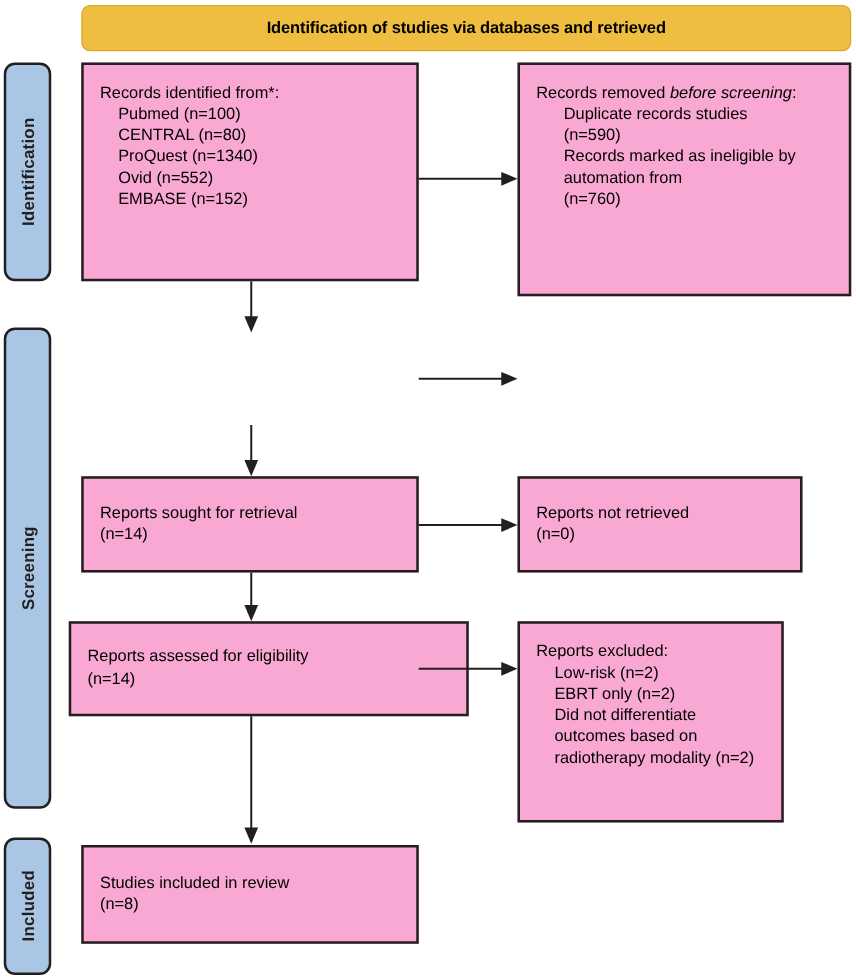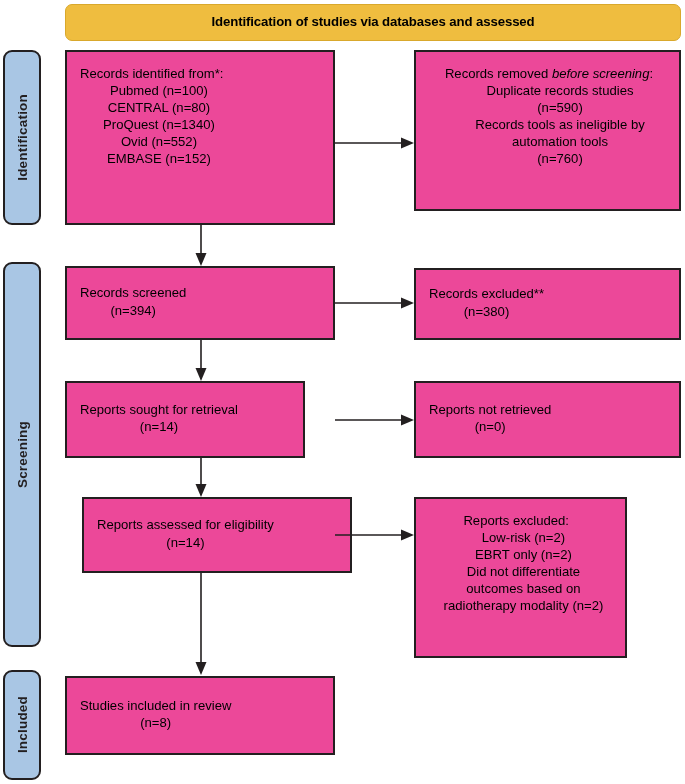--- a/index.html
+++ b/index.html
@@ -56,27 +56,26 @@
     font-size: 13.5px;
     font-weight: bold;
     color: #231f20;
     letter-spacing: 0.2px;
     white-space: nowrap;
   }
 
   
   .flow-box {
     position: absolute;
-    background: #ec4899;
+    background: #f9a8d4;
     border: 2.2px solid #231f20;
     box-sizing: border-box;
     display: flex;
     align-items: center;
     padding: 1px 10px 4px 13px;
-    text-align: center;
   }
   .flow-box .box-text {
     font-size: 13.1px;
     line-height: 1.30;
     color: #000000;
     white-space: pre-wrap;
   }
   .flow-box.valign-top {
     align-items: flex-start;
     padding-top: 13px;
@@ -93,21 +92,21 @@
     display: block;
     overflow: visible;
   }
 </style>
 </head>
 <body>
 
 <div id="prisma-root">
 
   <div class="phase-banner" style="left:65px; top:4px; width:616px; height:37px;">
-    <span class="banner-text">Identification of studies via databases and assessed</span>
+    <span class="banner-text">Identification of studies via databases and retrieved</span>
   </div>
 
   <div class="stage-label" style="left:3px; top:50px; width:38px; height:175px;">
     <span class="stage-text">Identification</span>
   </div>
 
   <div class="stage-label" style="left:3px; top:262px; width:38px; height:385px;">
     <span class="stage-text">Screening</span>
   </div>
 
@@ -117,87 +116,79 @@
 
   <div class="flow-box valign-top" style="left:65px; top:50px; width:270px; height:175px;">
     <span class="box-text">Records identified from*:
     Pubmed (n=100)
     CENTRAL (n=80)
     ProQuest (n=1340)
     Ovid (n=552)
     EMBASE (n=152)</span>
   </div>
 
-  <div class="flow-box valign-top" style="left:414px; top:50px; width:267px; height:161px;">
-    <span class="box-text"><span>Records removed </span><em>before screening</em><span>:</span><br><span style="display:inline-block; padding-left:22px;"><span>Duplicate records studies</span><br>(n=<span>590</span>)<br><span>Records tools as ineligible by automation tools</span><br>(n=<span>760</span>)</span></span>
+  <div class="flow-box valign-top" style="left:414px; top:50px; width:267px; height:187px;">
+    <span class="box-text"><span>Records removed </span><em>before screening</em><span>:</span><br><span style="display:inline-block; padding-left:22px;"><span>Duplicate records studies</span><br>(n=<span>590</span>)<br><span>Records marked as ineligible by automation from</span><br>(n=<span>760</span>)</span></span>
   </div>
 
   <div class="conn" style="left:335px; top:136px;">
     <svg width="82" height="14" viewBox="0 0 82 14">
       <line x1="0" y1="7" x2="68" y2="7" stroke="#231f20" stroke-width="1.6"></line>
       <polygon points="66,1.5 79,7 66,12.5" fill="#231f20"></polygon>
     </svg>
   </div>
 
   <div class="conn" style="left:193px; top:225px;">
     <svg width="16" height="42" viewBox="0 0 16 42">
       <line x1="8" y1="0" x2="8" y2="30" stroke="#231f20" stroke-width="1.6"></line>
       <polygon points="2.5,28 8,41 13.5,28" fill="#231f20"></polygon>
     </svg>
   </div>
 
-  <div class="flow-box" style="left:65px; top:266px; width:270px; height:74px;">
-    <span class="box-text">Records screened
-(n=394)</span>
-  </div>
-
-  <div class="flow-box" style="left:414px; top:268px; width:267px; height:72px;">
-    <span class="box-text">Records excluded**
-(n=380)</span>
-  </div>
+
 
   <div class="conn" style="left:335px; top:296px;">
     <svg width="82" height="14" viewBox="0 0 82 14">
       <line x1="0" y1="7" x2="68" y2="7" stroke="#231f20" stroke-width="1.6"></line>
       <polygon points="66,1.5 79,7 66,12.5" fill="#231f20"></polygon>
     </svg>
   </div>
 
   <div class="conn" style="left:193px; top:340px;">
     <svg width="16" height="42" viewBox="0 0 16 42">
       <line x1="8" y1="0" x2="8" y2="30" stroke="#231f20" stroke-width="1.6"></line>
       <polygon points="2.5,28 8,41 13.5,28" fill="#231f20"></polygon>
     </svg>
   </div>
 
-  <div class="flow-box" style="left:65px; top:381px; width:240px; height:77px;">
+  <div class="flow-box" style="left:65px; top:381px; width:270px; height:77px;">
     <span class="box-text">Reports sought for retrieval
 (n=14)</span>
   </div>
 
-  <div class="flow-box" style="left:414px; top:381px; width:267px; height:77px;">
+  <div class="flow-box" style="left:414px; top:381px; width:228px; height:77px;">
     <span class="box-text">Reports not retrieved
 (n=0)</span>
   </div>
 
   <div class="conn" style="left:335px; top:413px;">
     <svg width="82" height="14" viewBox="0 0 82 14">
       <line x1="0" y1="7" x2="68" y2="7" stroke="#231f20" stroke-width="1.6"></line>
       <polygon points="66,1.5 79,7 66,12.5" fill="#231f20"></polygon>
     </svg>
   </div>
 
   <div class="conn" style="left:193px; top:458px;">
     <svg width="16" height="40" viewBox="0 0 16 40">
       <line x1="8" y1="0" x2="8" y2="28" stroke="#231f20" stroke-width="1.6"></line>
       <polygon points="2.5,26 8,39 13.5,26" fill="#231f20"></polygon>
     </svg>
   </div>
 
-  <div class="flow-box" style="left:82px; top:497px; width:270px; height:76px;">
+  <div class="flow-box" style="left:55px; top:497px; width:320px; height:76px;">
     <span class="box-text">Reports assessed for eligibility
 (n=14)</span>
   </div>
 
   <div class="flow-box valign-top" style="left:414px; top:497px; width:213px; height:161px;">
     <span class="box-text">Reports excluded:
     Low-risk (n=2)
     EBRT only (n=2)
     Did not differentiate
     outcomes based on

